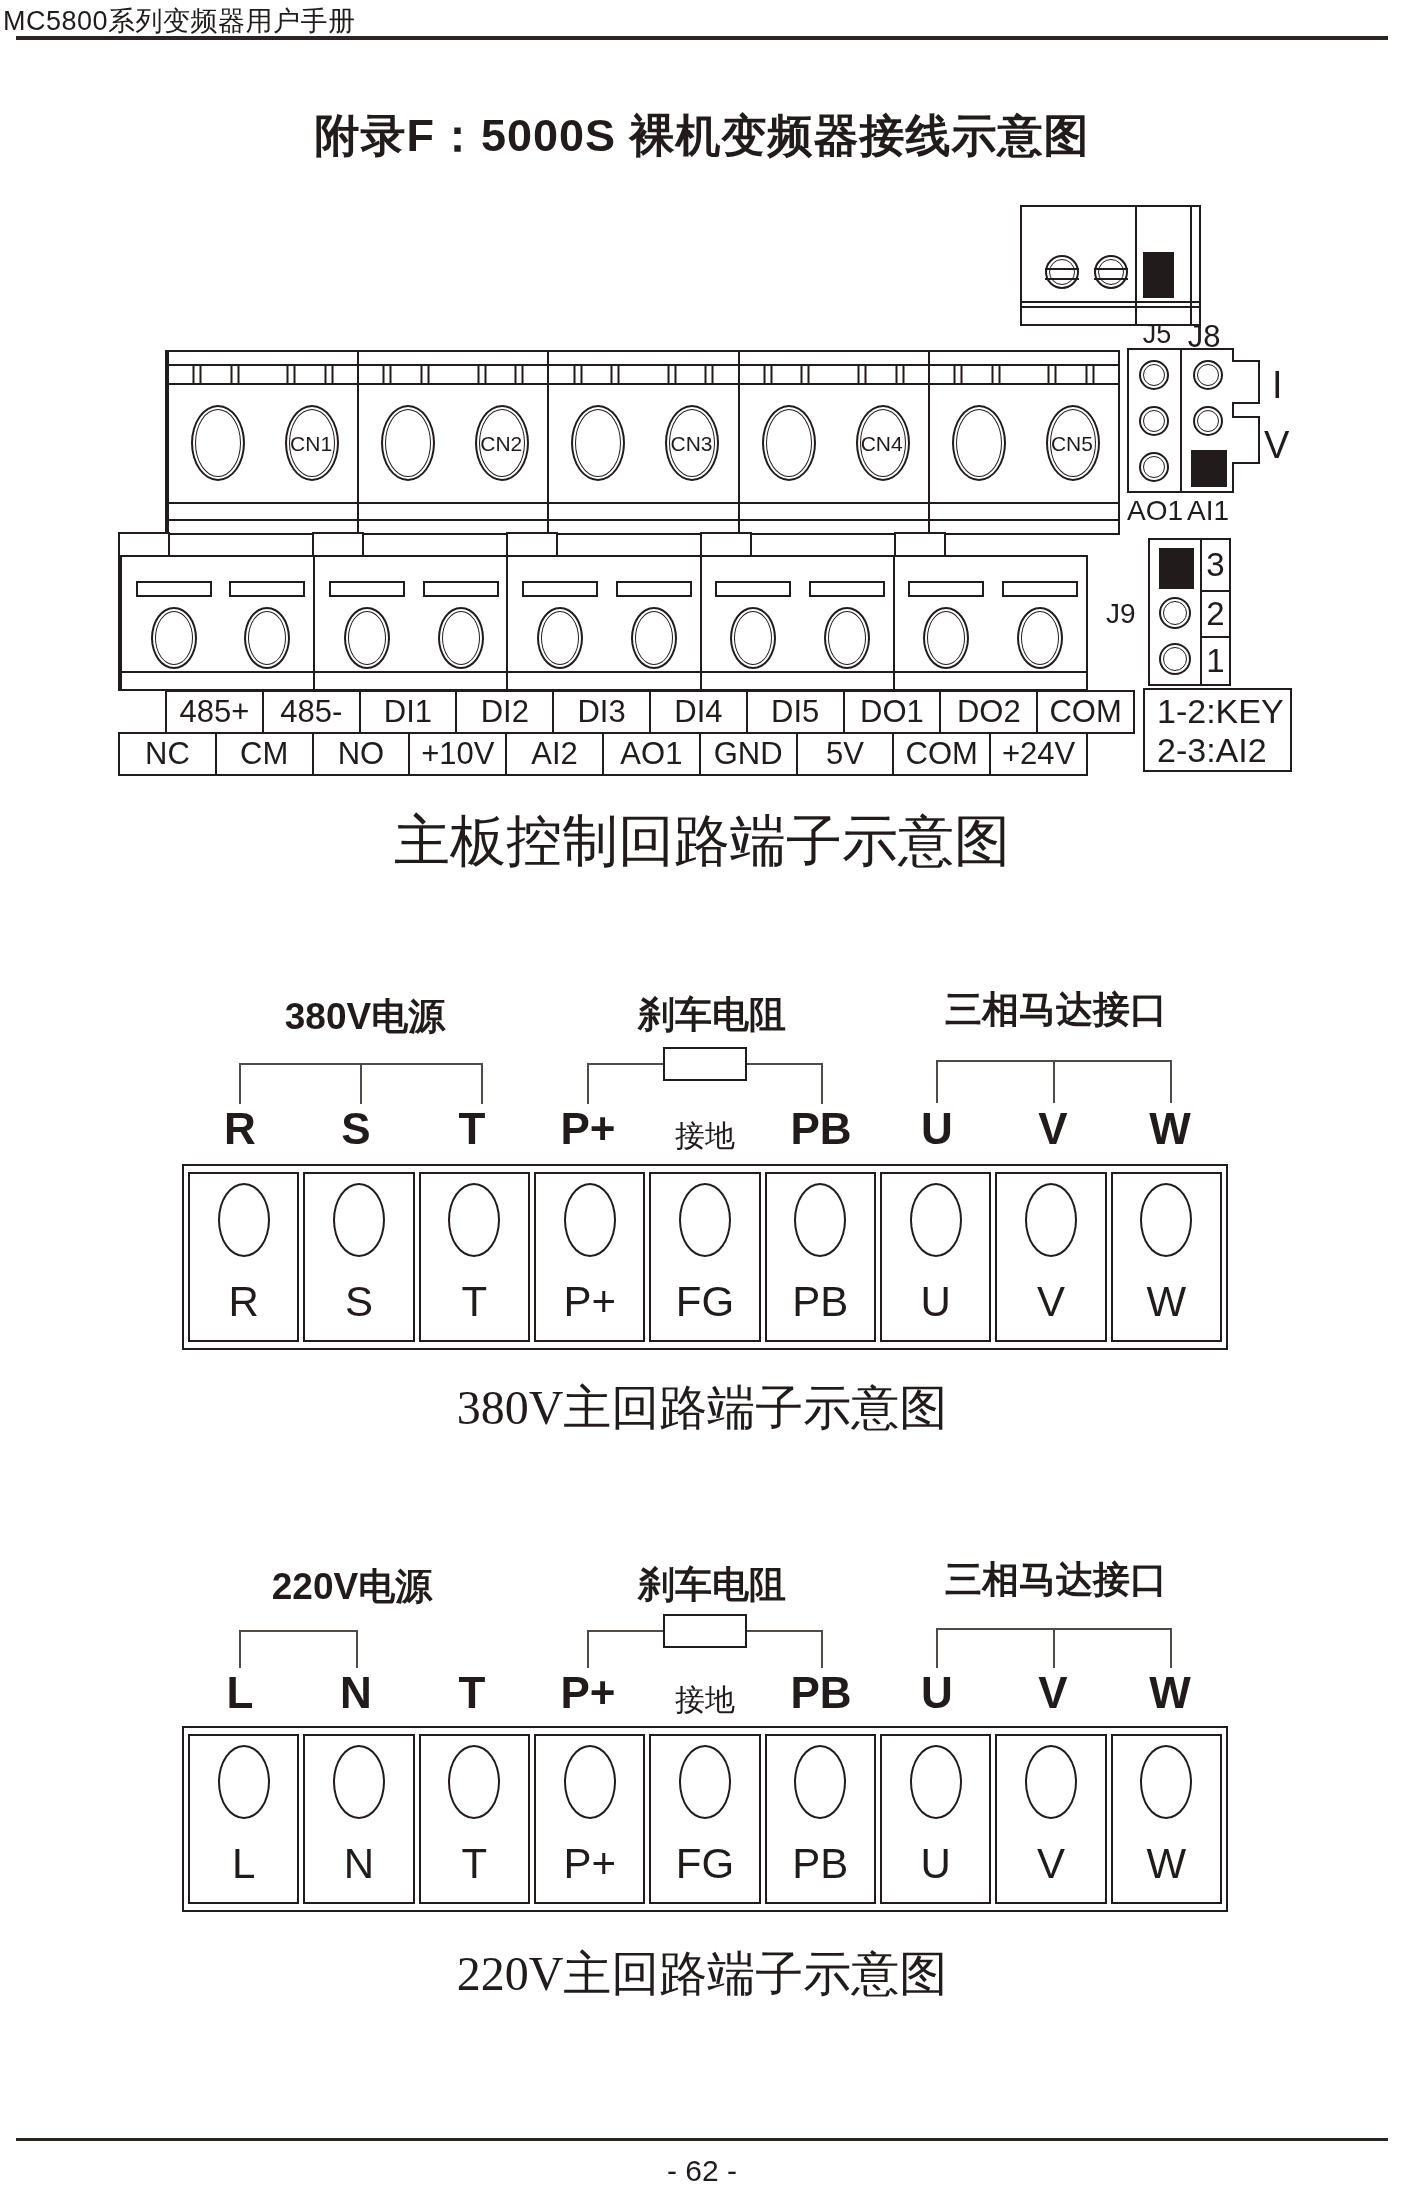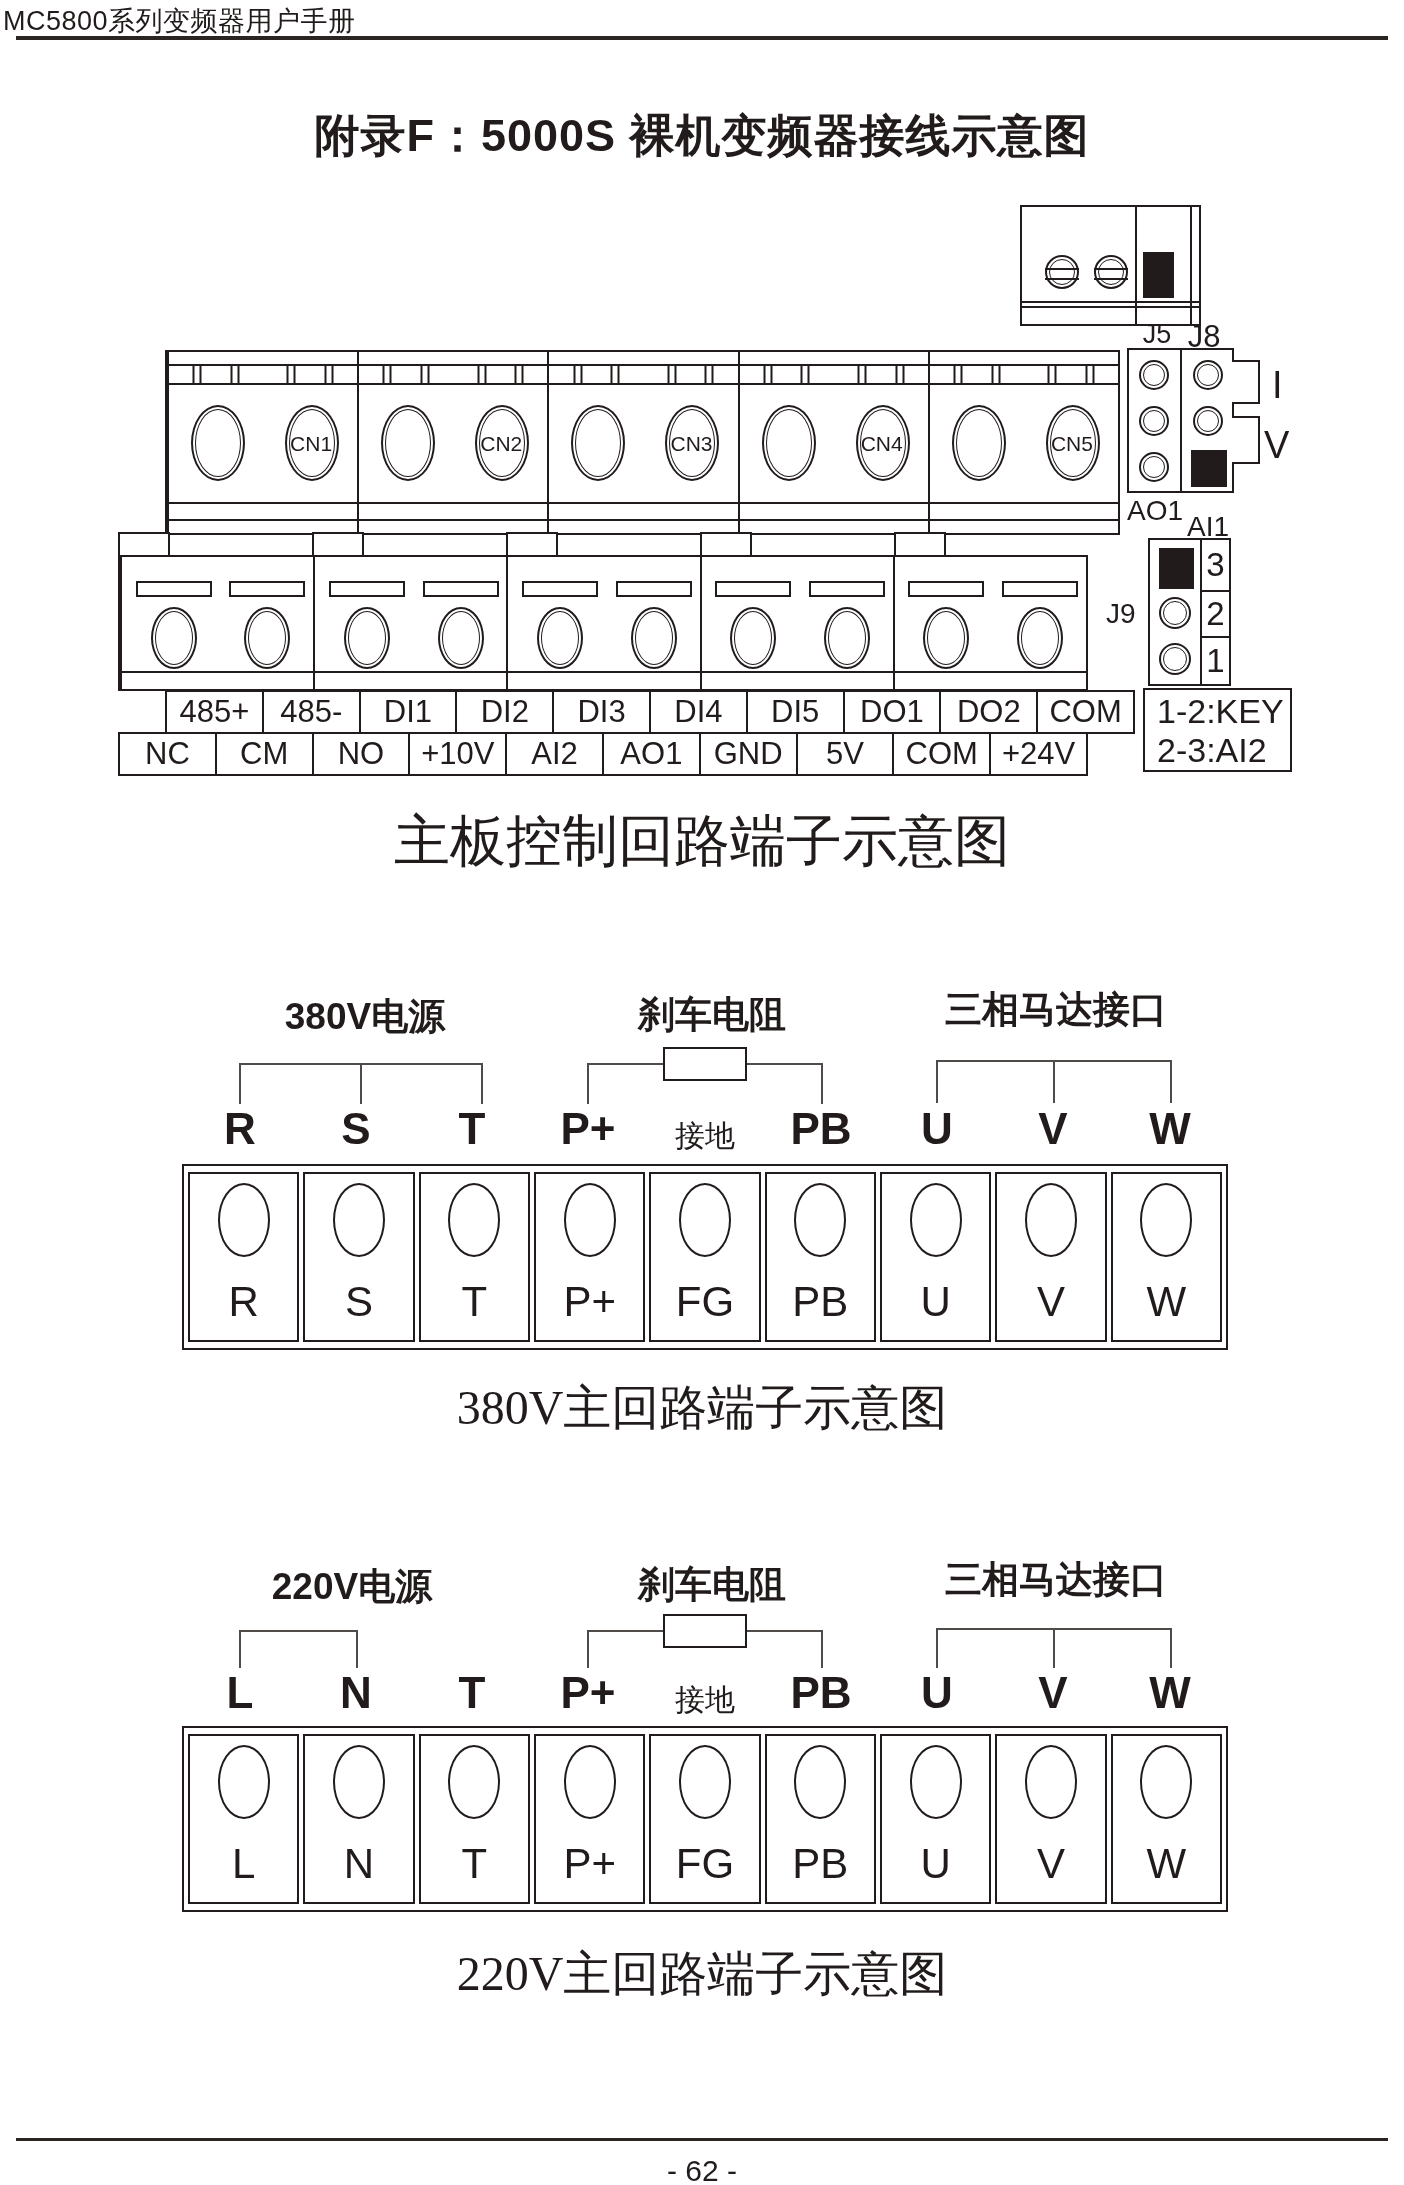--- a/index.html
+++ b/index.html
@@ -106,21 +106,21 @@
     <div class="ring jc" style="left:10px;top:102px;"></div>
     <div class="ring jc" style="left:64px;top:10px;"></div>
     <div class="ring jc" style="left:64px;top:56px;"></div>
     <div class="abs fill" style="left:62px;top:100px;width:36px;height:37px;"></div>
   </div>
   <div class="box" style="left:1232px;top:360px;width:28px;height:44px;border-left:none;"></div>
   <div class="box" style="left:1232px;top:416px;width:28px;height:48px;border-left:none;"></div>
   <div class="lbl" style="left:1272px;top:364px;font-size:38px;">I</div>
   <div class="lbl" style="left:1264px;top:424px;font-size:38px;">V</div>
   <div class="lbl" style="left:1127px;top:495px;font-size:28px;">AO1</div>
-  <div class="lbl" style="left:1187px;top:495px;font-size:28px;margin-top:16px;">AI1</div>
+  <div class="lbl" style="left:1187px;top:495px;font-size:28px;">AI1</div>
 
   <div class="cn-strip">
     <div class="hline" style="top:12px;"></div>
     <div class="hline" style="top:31px;"></div>
     <div class="hline" style="top:150px;"></div>
     <div class="hline" style="top:167px;"></div>
 
     <div class="cnb">
       <div class="tick" style="left:15%;"></div>
       <div class="tick" style="left:35%;"></div>

